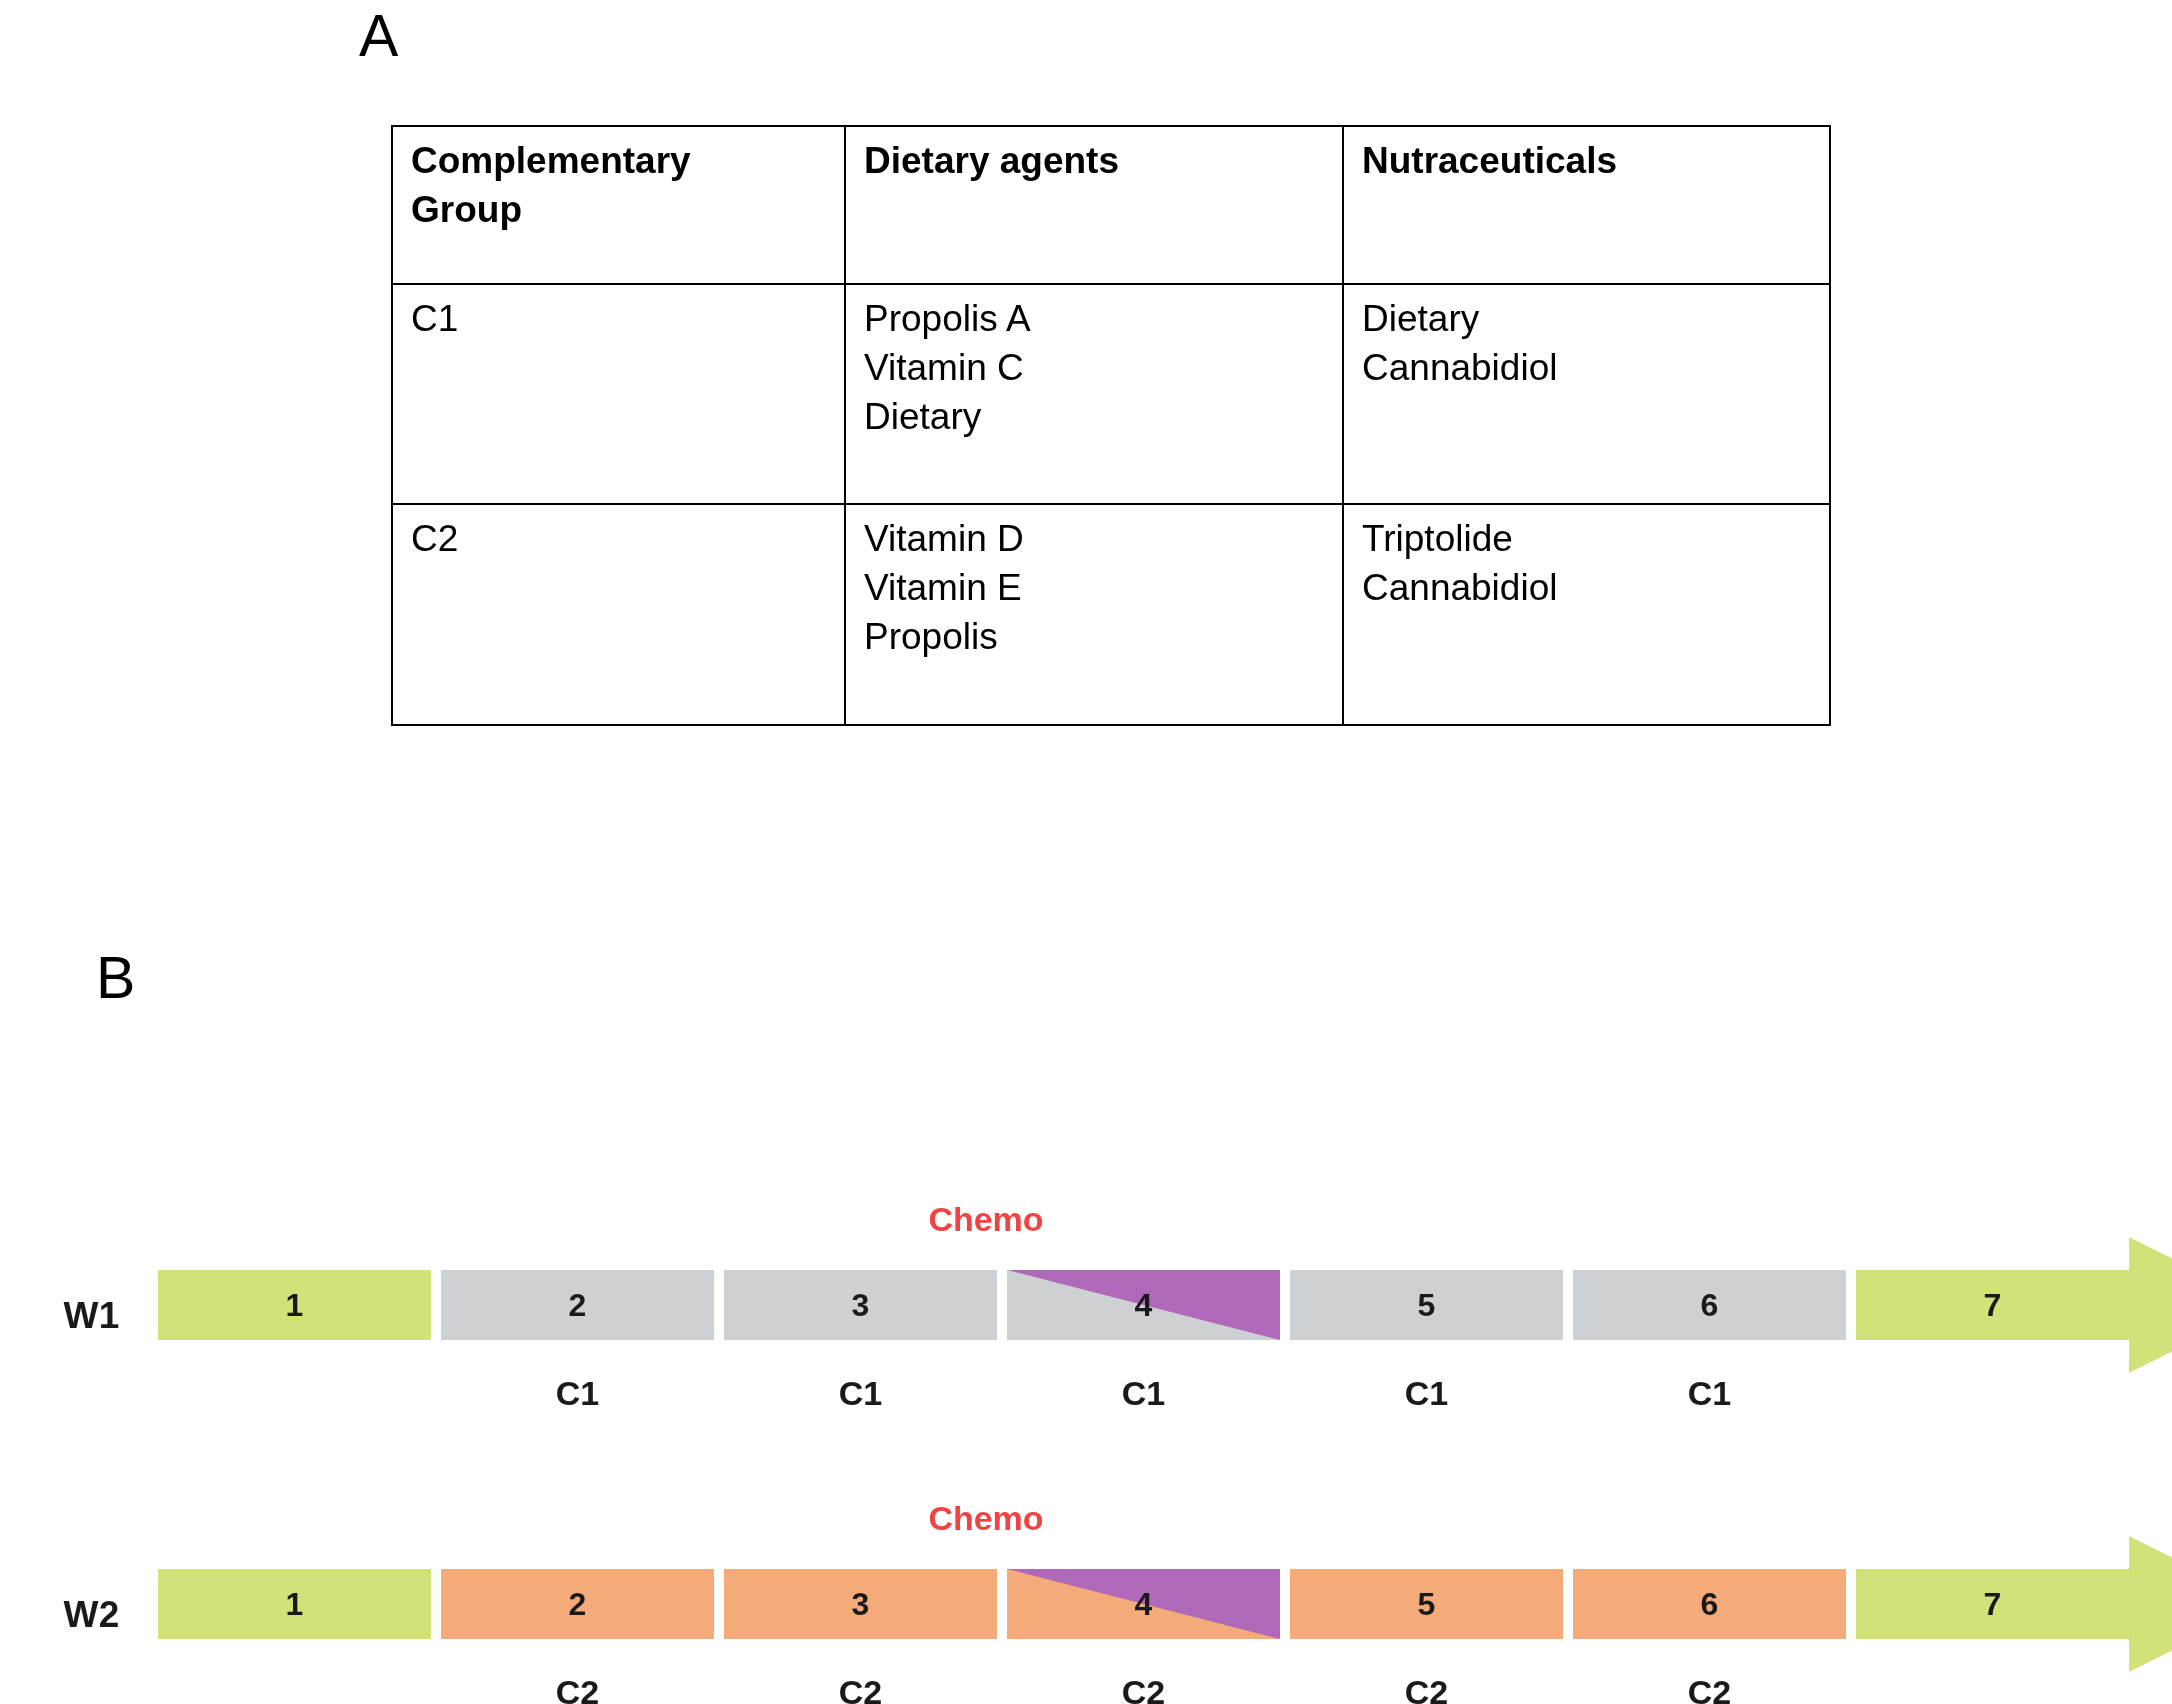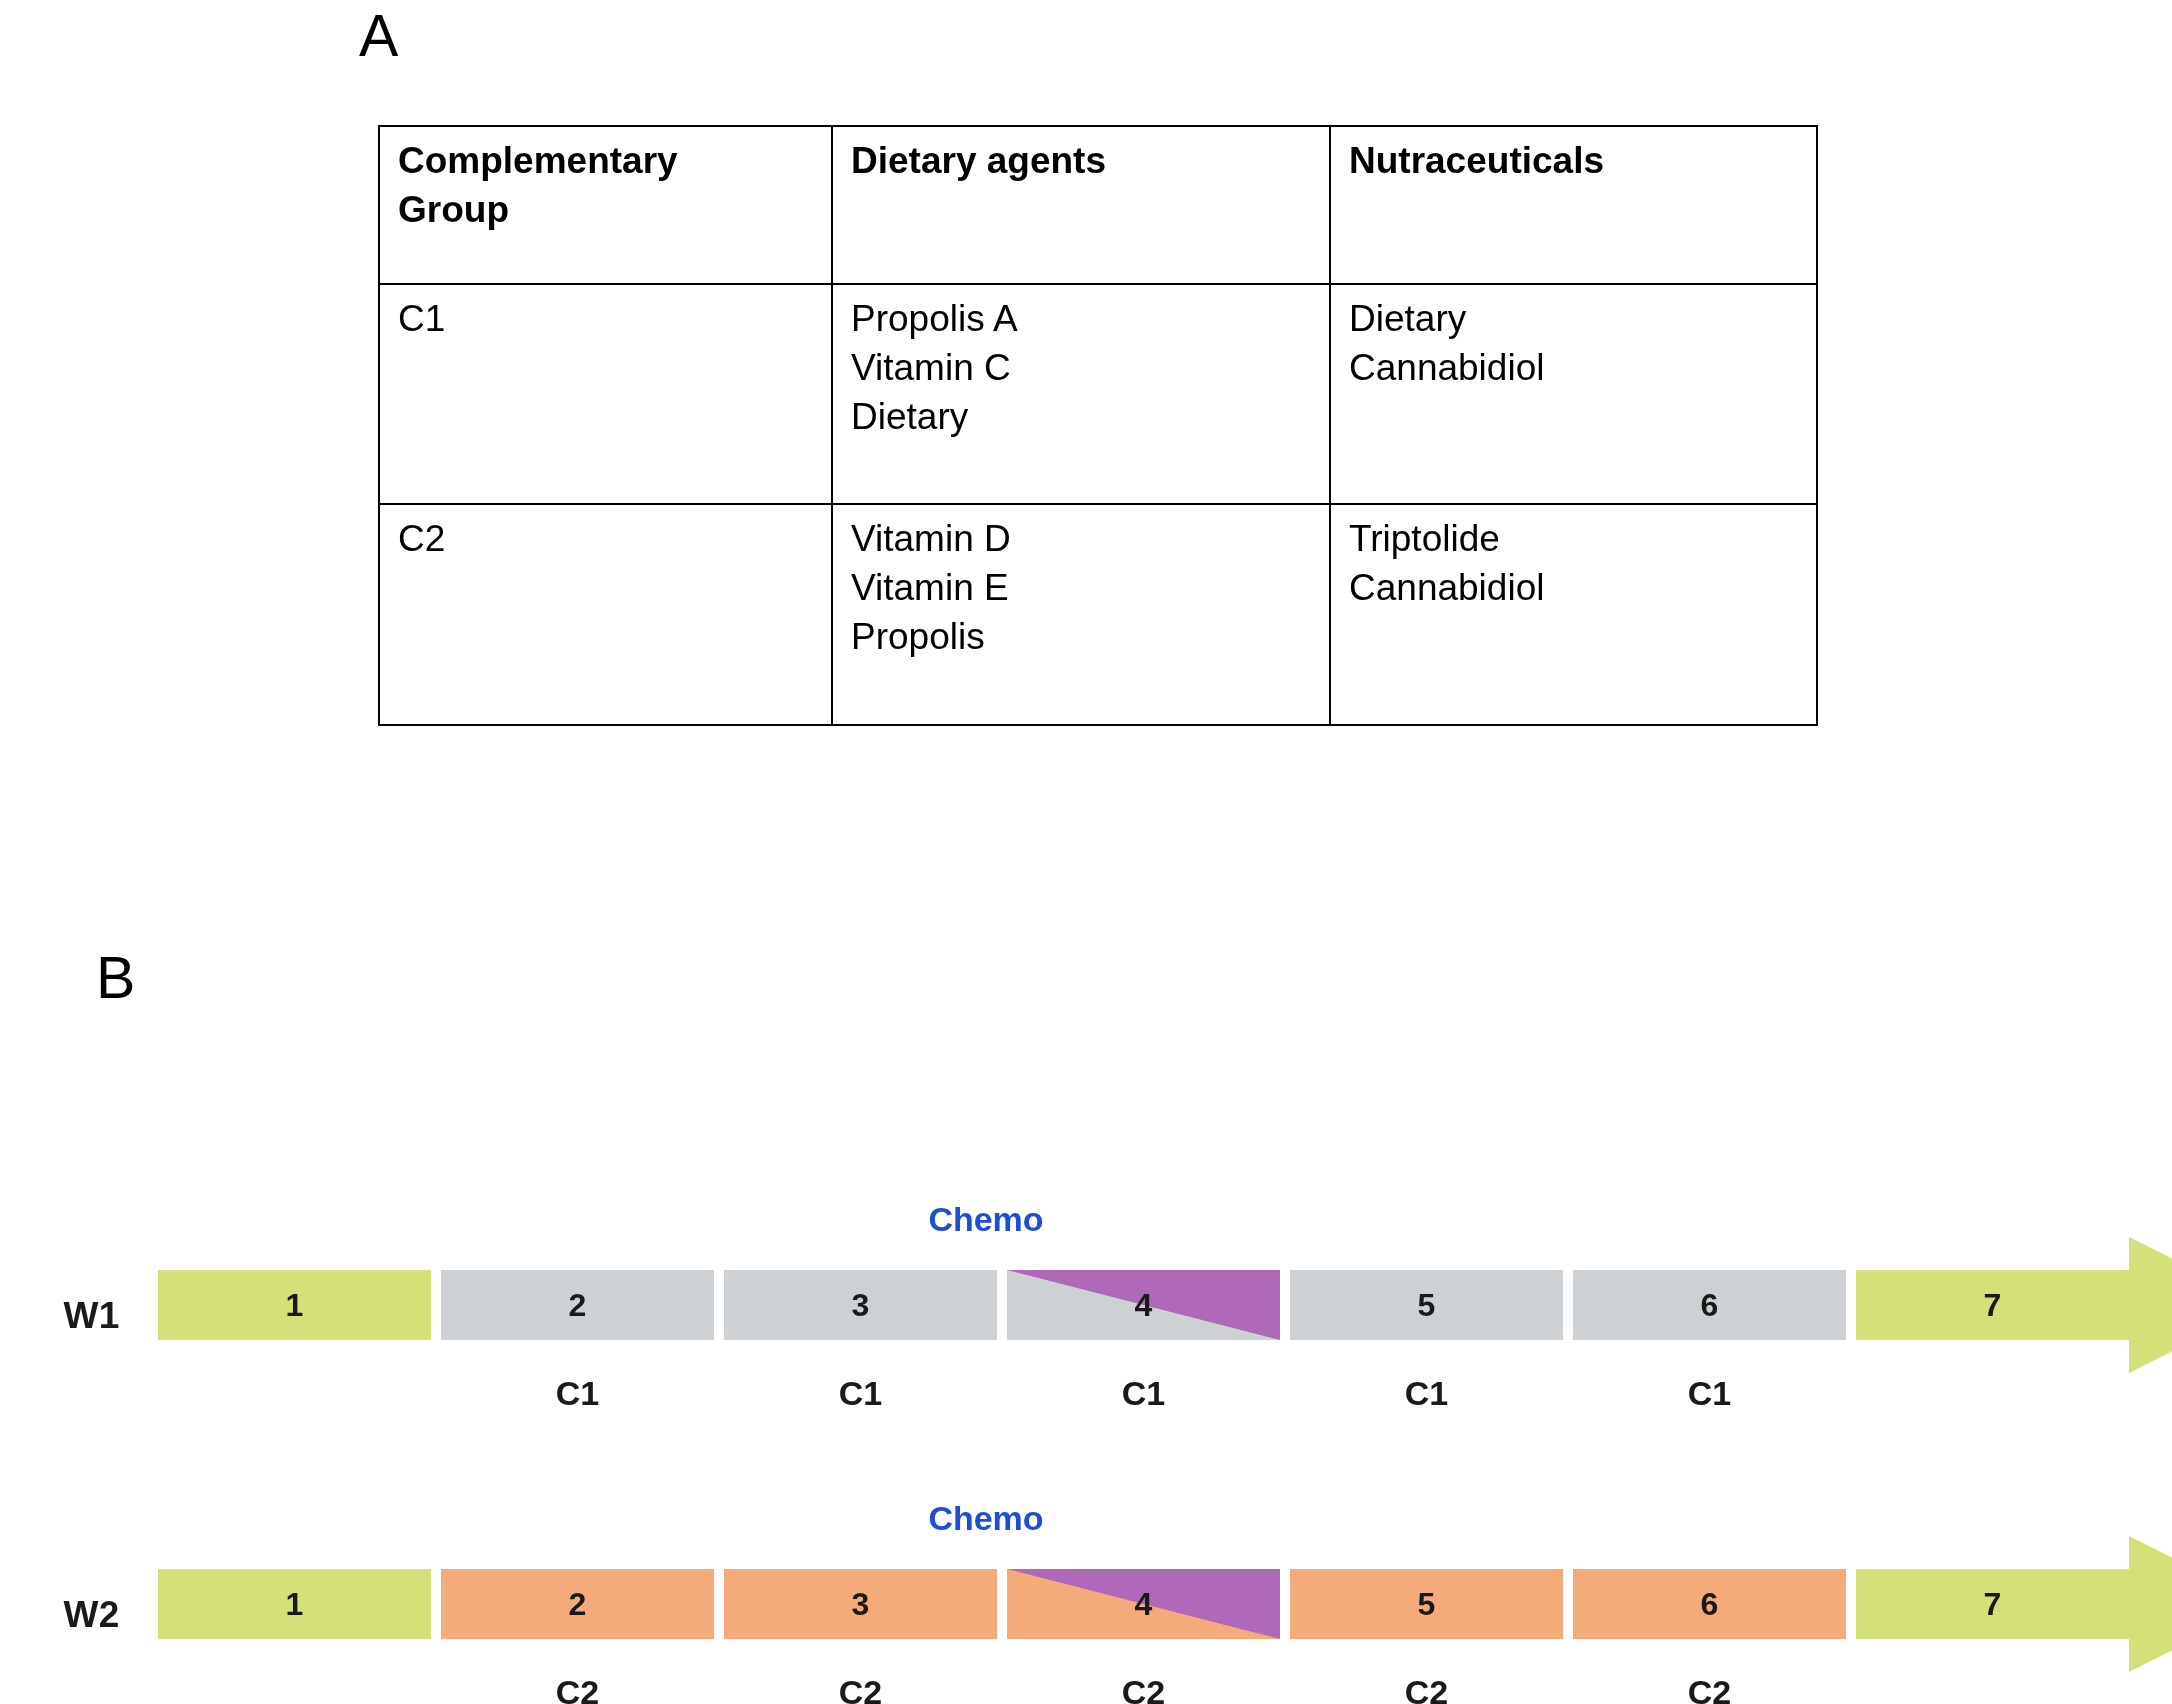--- a/index.html
+++ b/index.html
@@ -24,21 +24,21 @@
     font-size: 59px;
     line-height: 1;
     color: #000;
   }
   #panel-a-letter { left: 359px; top: 6.9px; }
   #panel-b-letter { left: 96px; top: 949px; }
 
   
   #agents-table {
     position: absolute;
-    left: 378px;
+    left: 391px;
     top: 125px;
     width: 1438px;
     border-collapse: collapse;
     table-layout: fixed;
     background: #fff;
   }
   #agents-table col.c-group { width: 453px; }
   #agents-table col.c-diet  { width: 498px; }
   #agents-table col.c-nutra { width: 487px; }
 
@@ -130,21 +130,21 @@
     top: -33px;
     height: 136px;
     width: 136px;
   }
 
   .chemo-label {
     position: absolute;
     top: 49px;
     font-size: 34px;
     font-weight: 700;
-    color: #1d4ed8;
+    color: #ef4444;
     text-align: center;
     line-height: 1;
   }
 
   .group-label {
     position: absolute;
     top: 223px;
     font-size: 34px;
     font-weight: 700;
     color: #1a1a1a;

